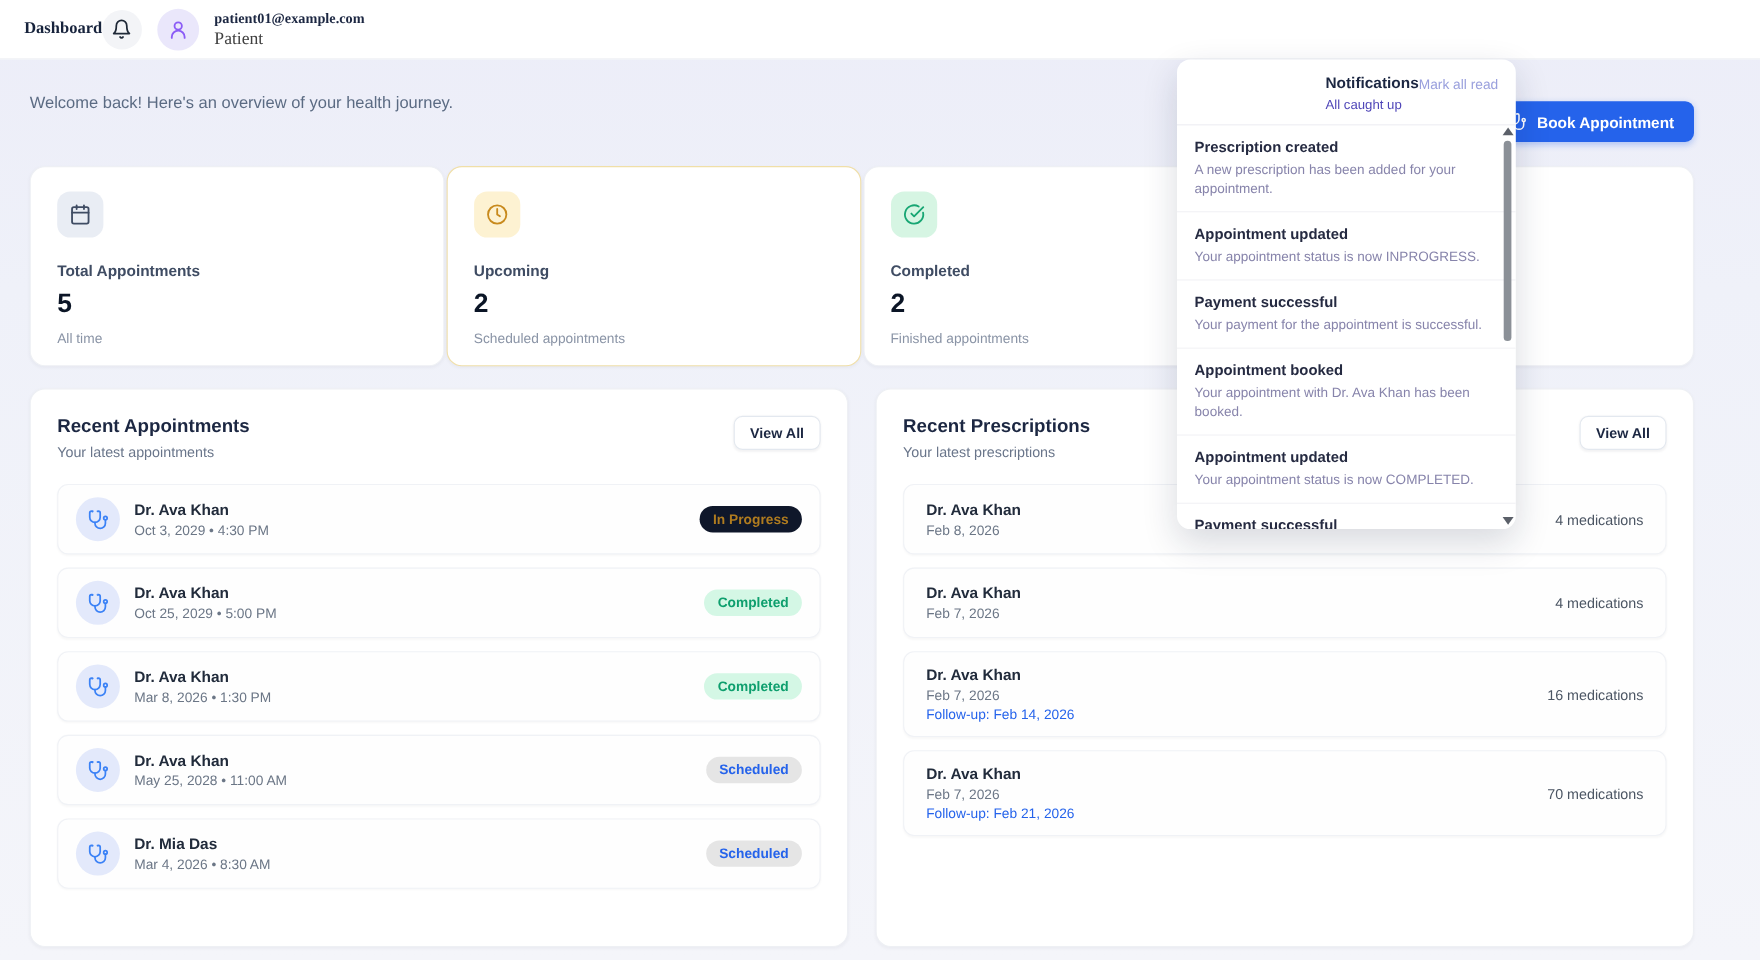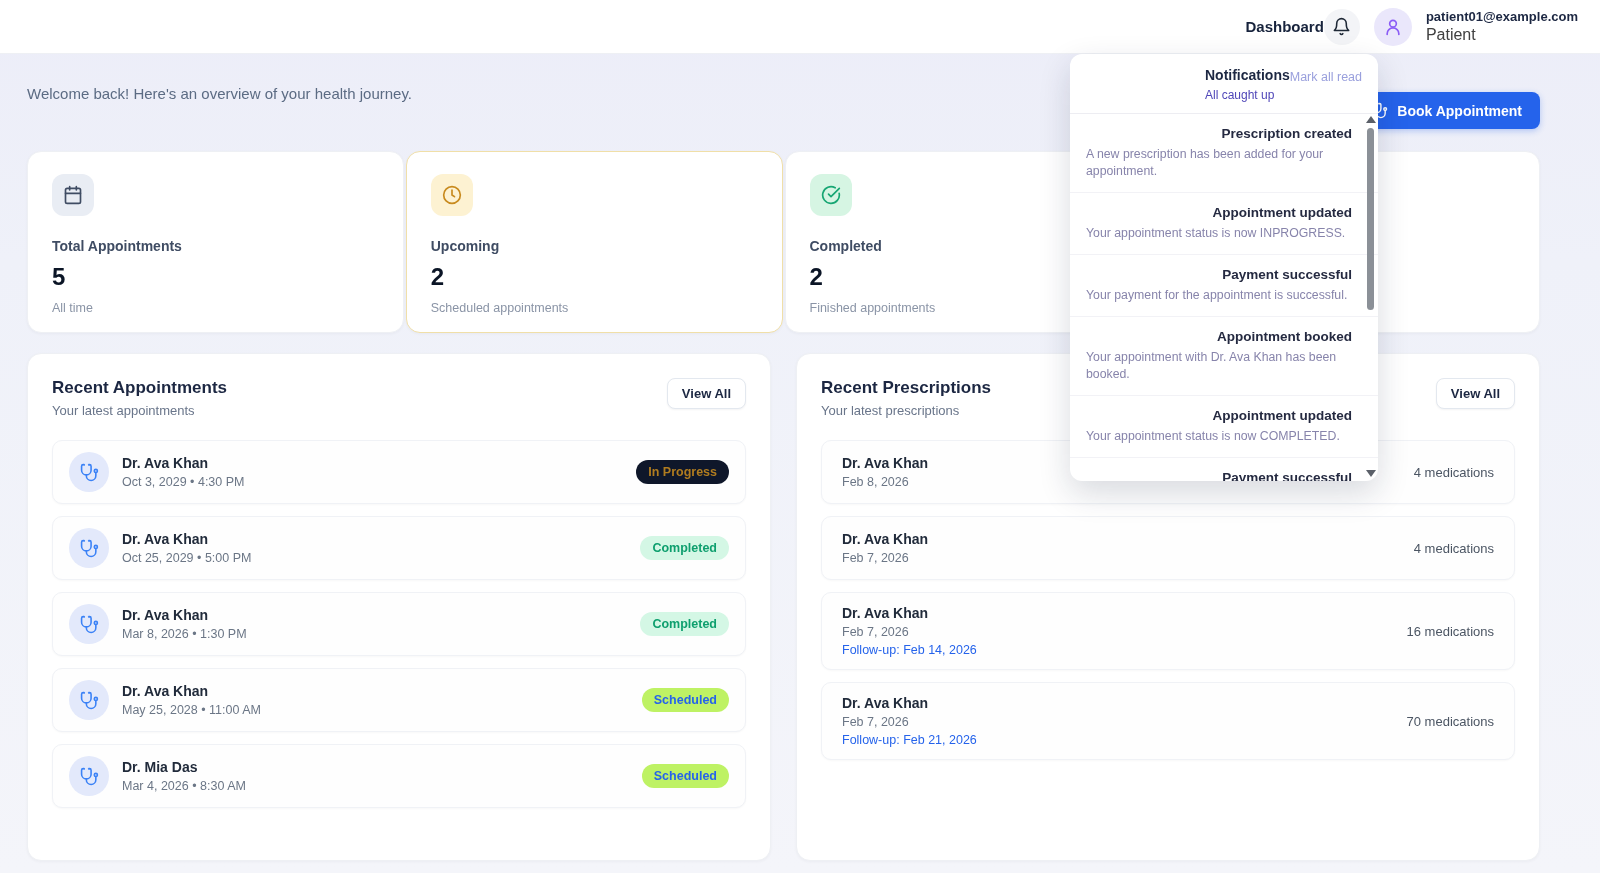--- a/index.html
+++ b/index.html
@@ -7,21 +7,21 @@
   body {
     font-family:"Liberation Sans", sans-serif;
     background:#f3f5fa;
     overflow:hidden;
   }
   .page { position:relative; width:1600px; height:873px;
     background:linear-gradient(180deg,#ecedf8 0%,#eff1f9 30%,#f4f5fa 100%); }
 
   
   .topbar { height:54px; background:#ffffff; border-bottom:1px solid #eef0f4;
-    display:flex; align-items:center; justify-content:flex-end; padding:0 22px; }
+    display:flex; align-items:center; justify-content:flex-start; padding:0 22px;font-family:Liberation Serif, serif; }
   .topbar-title { font-size:15px; font-weight:700; color:#17233c; }
   .topbar-right { display:flex; align-items:center; gap:14px; }
   .bell-btn { width:36px; height:36px; border-radius:50%; background:#f3f4f7;
     display:flex; align-items:center; justify-content:center; border:none; cursor:pointer; }
   .avatar { width:38px; height:38px; border-radius:50%; background:#eae7fb;
     display:flex; align-items:center; justify-content:center; }
   .user-email { font-size:13px; font-weight:700; color:#1c2742; }
   .user-role { font-size:16px; color:#404040; margin-top:2px; }
 
   
@@ -66,41 +66,41 @@
     background:#fefefe; border:1px solid #f0f2f6; border-radius:10px; padding:0 16px;
     box-shadow:0 1px 2px rgba(16,24,40,.03); }
   .appt-icon { width:40px; height:40px; border-radius:50%; background:#e3e9fb;
     display:flex; align-items:center; justify-content:center; flex-shrink:0; }
   .row-name { font-size:14px; font-weight:700; color:#212b3b; }
   .row-date { font-size:12.5px; color:#6b7686; margin-top:4px; }
   .badge { margin-left:auto; border-radius:999px; padding:5px 12px; font-size:12.5px;
     font-weight:700; white-space:nowrap; }
   .badge.amber { background:#0f172a; color:#b07c1f; }
   .badge.green { background:#d4f7e5; color:#0e9f6e; }
-  .badge.blue  { background:#bef264; color:#2563eb; }
+  .badge.blue  { background:#e5e5e5; color:#2563eb; }
 
   .rx-row { display:flex; align-items:center; justify-content:space-between;
     background:#fefefe; border:1px solid #f0f2f6; border-radius:10px; padding:12px 20px;
     min-height:64px; box-shadow:0 1px 2px rgba(16,24,40,.03); }
   .rx-followup { font-size:12.5px; color:#2563eb; margin-top:4px; cursor:pointer; }
   .rx-meds { font-size:13px; color:#4b5563; white-space:nowrap; }
 
   
   .notif-panel { position:absolute; top:54px; right:222px; width:308px; height:427px;
     background:#fff; border-radius:12px; box-shadow:0 12px 32px rgba(20,28,60,.16);
     z-index:50; overflow:hidden; }
   .notif-head { padding:13px 16px 11px; border-bottom:1px solid #ededf2;
     display:flex; justify-content:flex-end; align-items:flex-start; }
   .notif-title { font-size:14px; font-weight:700; color:#1c2742; }
   .notif-status { font-size:12px; color:#4f46b8; margin-top:5px; }
   .mark-read { font-size:12.5px; color:#9aa0dd; background:none; border:none;
     cursor:pointer; margin-top:3px; font-family:"Liberation Sans",sans-serif; }
   .notif-item { padding:12px 26px 12px 16px; border-bottom:1px solid #f2f2f6; }
   .notif-item:last-child { border-bottom:none; }
-  .notif-item-title { font-size:13.5px; font-weight:700; color:#252a41;text-align:right; }
+  .notif-item-title { font-size:13.5px; font-weight:700; color:#252a41; }
   .notif-item-desc { font-size:12.3px; color:#8784ab; line-height:17px; margin-top:5px; }
 
   .notif-scrollbar { position:absolute; right:1px; top:60px; bottom:2px; width:13px; }
   .sb-arrow { position:absolute; left:50%; transform:translateX(-50%); width:0; height:0;
     border-left:5px solid transparent; border-right:5px solid transparent; }
   .sb-arrow.up { top:2px; border-bottom:7px solid #5b6069; }
   .sb-arrow.down { bottom:2px; border-top:7px solid #5b6069; }
   .sb-thumb { position:absolute; left:3px; top:14px; width:7px; height:182px;
     border-radius:4px; background:#8b9097; }
 

